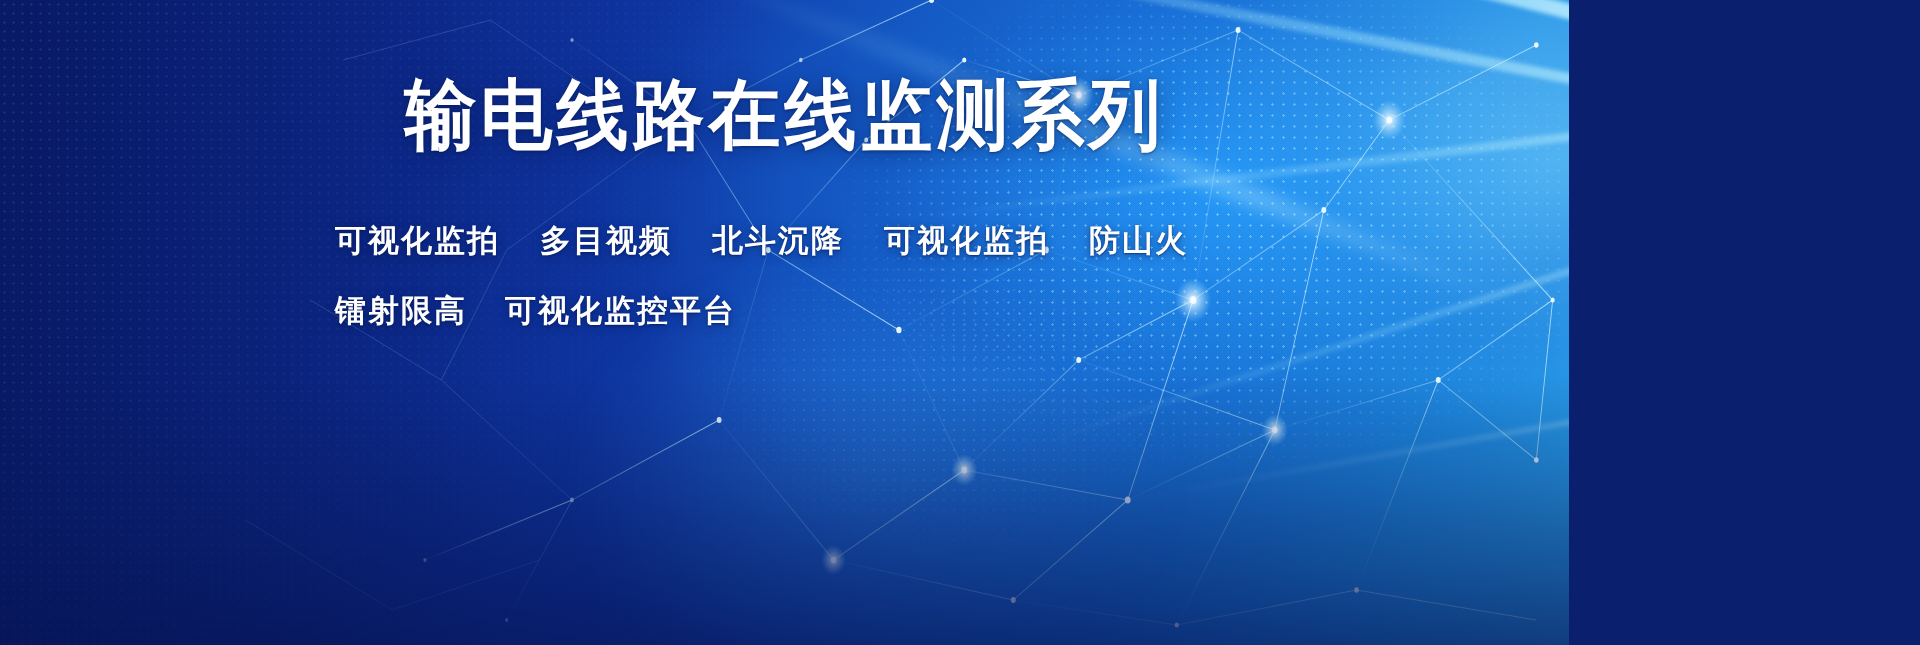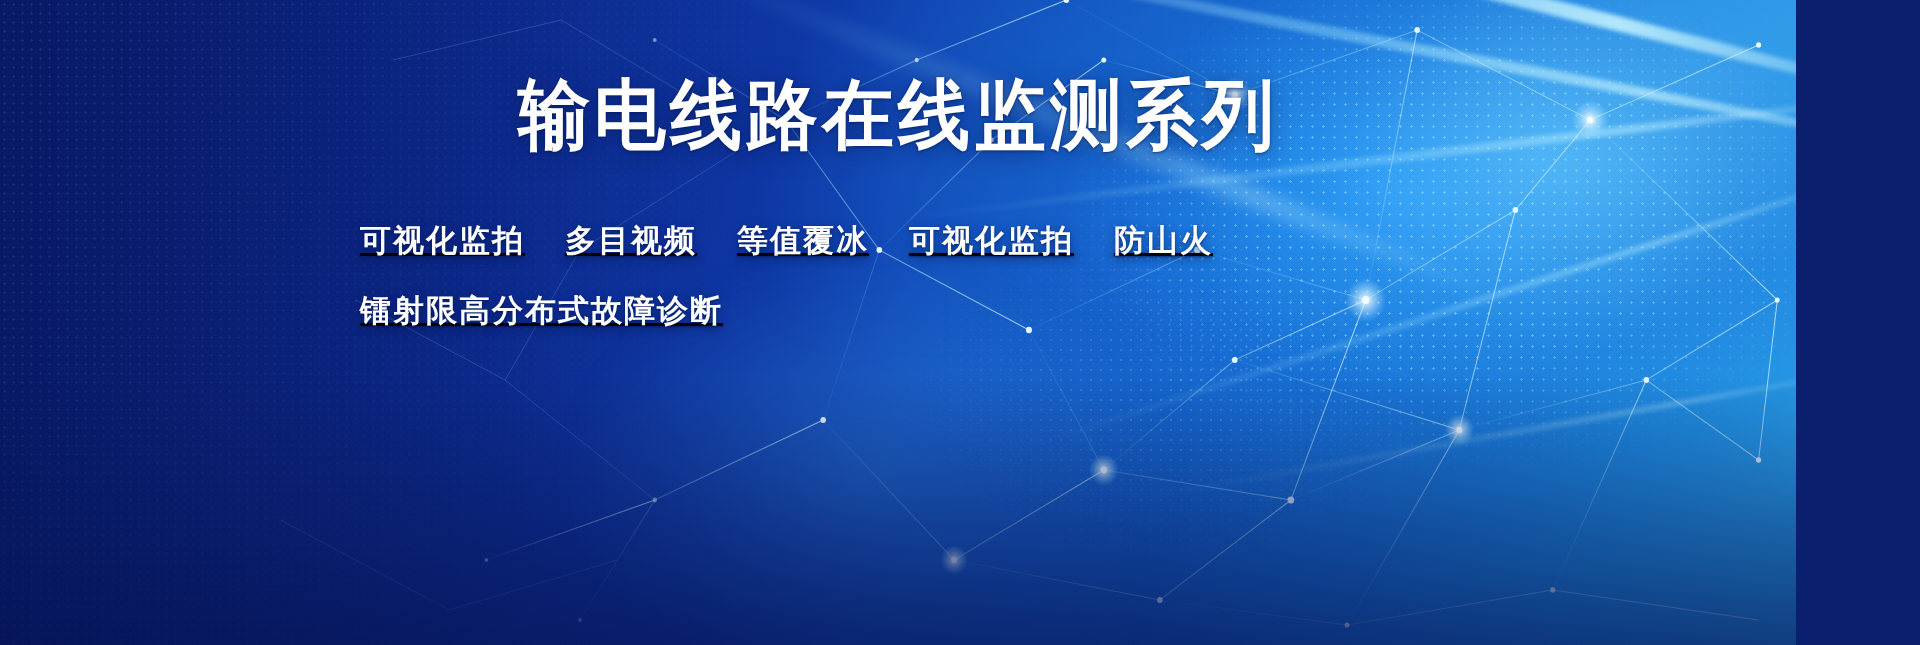--- a/index.html
+++ b/index.html
@@ -1,21 +1,21 @@
 <!DOCTYPE html>
 <html lang="zh"><head>
 <meta charset="utf-8">
 <title>输电线路在线监测系列</title>
 <style>
   html,body{margin:0;padding:0;background:#0a1f6e;}
   *{box-sizing:border-box;}
 
   .banner{
     position:relative;
-    width:1796px;
+    width:1569px;
     height:645px;
     overflow:hidden;
     font-family:"Liberation Sans","DejaVu Sans",sans-serif;
     background:#0c2a8f;
   }
 
   
   .bg-base{
     position:absolute; inset:0;
     background:
@@ -103,43 +103,42 @@
     letter-spacing:4px;
     line-height:1;
     text-shadow:0 3px 22px rgba(5,25,90,0.55), 0 1px 3px rgba(4,20,70,0.6);
     white-space:nowrap;
     font-family:"DejaVu Sans","Liberation Sans",sans-serif;
     transform:scaleY(1.06);
   }
 
   .feature-rows{
     position:absolute;
-    left:360px;
+    left:335px;
     top:205px;
     width:940px;
-    text-decoration:underline;
   }
   .feature-row{
     display:flex;
     align-items:center;
     height:70px;
     white-space:nowrap;
   }
   .feature-row .chip{
     color:#ffffff;
     font-size:31px;
     font-weight:bold;
     letter-spacing:2px;
     line-height:1;
     text-shadow:0 2px 10px rgba(5,25,90,0.55), 0 1px 2px rgba(4,20,70,0.55);
     font-family:"DejaVu Sans","Liberation Sans",sans-serif;
   }
   .row-1 .chip{margin-right:40px;}
   .row-2 .chip{margin-right:32px;}
-  .row-3 .chip{}
+  .row-3 .chip{margin-right:38px;}
   .feature-row .chip:last-child{margin-right:16px;}
 </style>
 </head>
 <body>
 
 <div class="banner">
 
   <div class="bg-base"></div>
   <div class="bg-deep-left"></div>
   <div class="dotleft"></div>
@@ -249,26 +248,26 @@
 
   <div class="content">
 
     <div class="headline">输电线路在线监测系列</div>
 
     <div class="feature-rows">
 
       <div class="feature-row row-1">
         <span class="chip">可视化监拍</span>
         <span class="chip">多目视频</span>
-        <span class="chip">等值覆冰</span>
+        <span class="chip">北斗沉降</span>
         <span class="chip">可视化监拍</span>
         <span class="chip">防山火</span>
       </div>
 
 
       <div class="feature-row row-3">
         <span class="chip">镭射限高</span>
-        <span class="chip">分布式故障诊断</span>
+        <span class="chip">可视化监控平台</span>
       </div>
 
     </div>
   </div>
 </div>
 
 </body></html>

